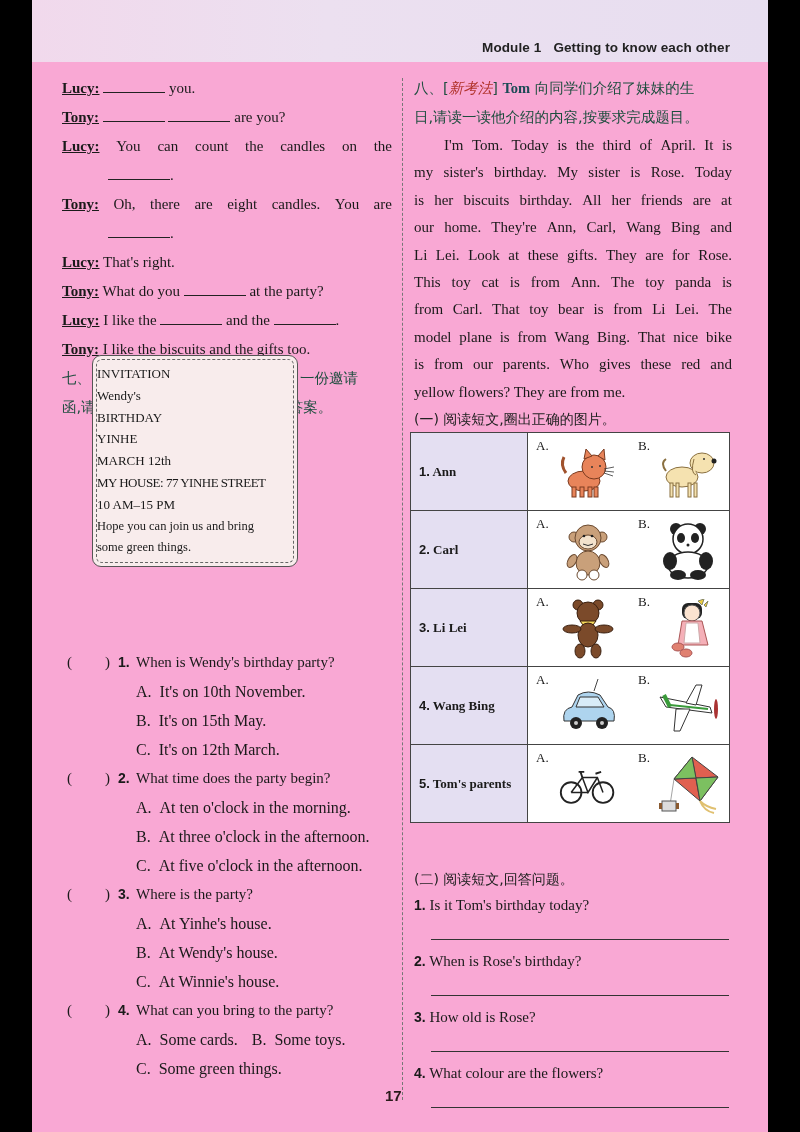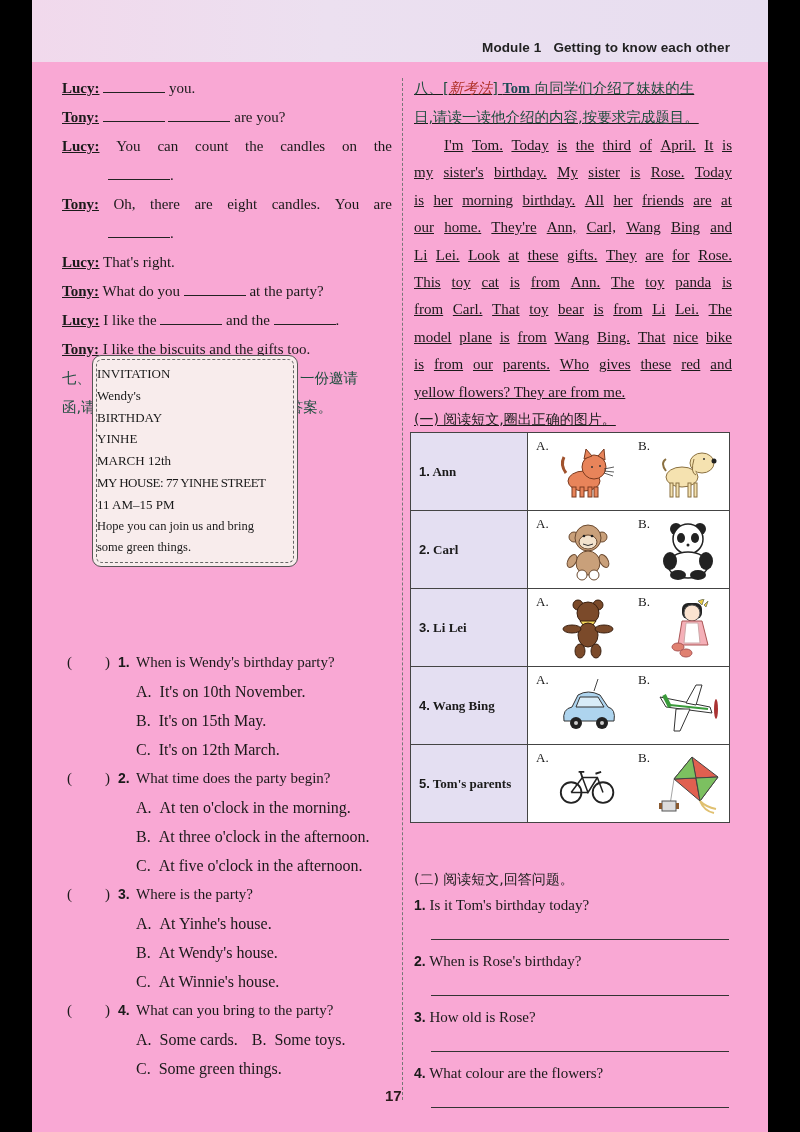--- a/index.html
+++ b/index.html
@@ -4,21 +4,21 @@
   <style>
     html, body { margin: 0; padding: 0; }
     body { width: 800px; height: 1132px; background: #000; position: relative; overflow: hidden; font-family: "Liberation Serif", "DejaVu Serif", serif; color: #1a1a1a; }
     .page { position: absolute; left: 32px; top: 0; width: 736px; height: 1132px; background: #f9a8d4; overflow: hidden; }
     .header-band { position: absolute; left: 0; top: 0; width: 736px; height: 62px; background: linear-gradient(90deg, #f1d9ec 0%, #ece0f0 40%, #e7def0 100%); }
     .header-title { position: absolute; right: 38px; top: 40px; font-family: "Liberation Sans", "DejaVu Sans", sans-serif; font-weight: bold; font-size: 13.5px; color: #222; letter-spacing: 0.1px; }
     .header-title .mod { margin-right: 12px; }
     .divider { position: absolute; left: 370px; top: 78px; height: 1022px; border-left: 1px dashed #777; }
 
     .col-left { position: absolute; left: 30px; top: 74px; width: 330px; }
-    .col-right { position: absolute; left: 382px; top: 74px; width: 318px; text-decoration: underline; }
+    .col-right { position: absolute; left: 382px; top: 74px; width: 318px; }
 
     .line { font-size: 15px; line-height: 29px; white-space: nowrap; position: relative; }
     .spk { font-weight: bold; text-decoration: underline; }
     .blank { display: inline-block; border-bottom: 1px solid #222; height: 14px; vertical-align: baseline; }
     .b64 { width: 62px; }
     .just { display: flex; justify-content: space-between; }
     .indent { padding-left: 46px; }
 
     .sec-title { font-size: 14.5px; line-height: 29px; color: #1d4d3e; font-family: "DejaVu Sans", sans-serif; white-space: nowrap; }
     .sec-title .tag { color: #b0322a; font-style: italic; font-family: "Liberation Serif", serif; }
@@ -142,21 +142,21 @@
   </div>
 
   <div class="invite">
     <div class="invite-inner">
       <div>INVITATION</div>
       <div>Wendy's</div>
       <div>BIRTHDAY</div>
       <div>YINHE</div>
       <div>MARCH 12th</div>
       <div class="addr">MY HOUSE: 77 YINHE STREET</div>
-      <div>11 AM–15 PM</div>
+      <div>10 AM–15 PM</div>
       <div class="small">Hope you can join us and bring</div>
       <div class="small">some green things.</div>
     </div>
   </div>
 
   <div class="q-block" style="top:648px;">
     <div class="q" style="height:29px;">
       <span class="paren-l">(</span>
         <span class="paren-r">)</span>
       <span class="num">1.</span>
@@ -224,21 +224,21 @@
           <span>birthday.</span>
           <span>My</span>
           <span>sister</span>
           <span>is</span>
           <span>Rose.</span>
           <span>Today</span>
         </div>
       <div class="pl">
           <span>is</span>
           <span>her</span>
-          <span>morning</span>
+          <span>biscuits</span>
           <span>birthday.</span>
           <span>All</span>
           <span>her</span>
           <span>friends</span>
           <span>are</span>
           <span>at</span>
         </div>
       <div class="pl">
           <span>our</span>
           <span>home.</span>

